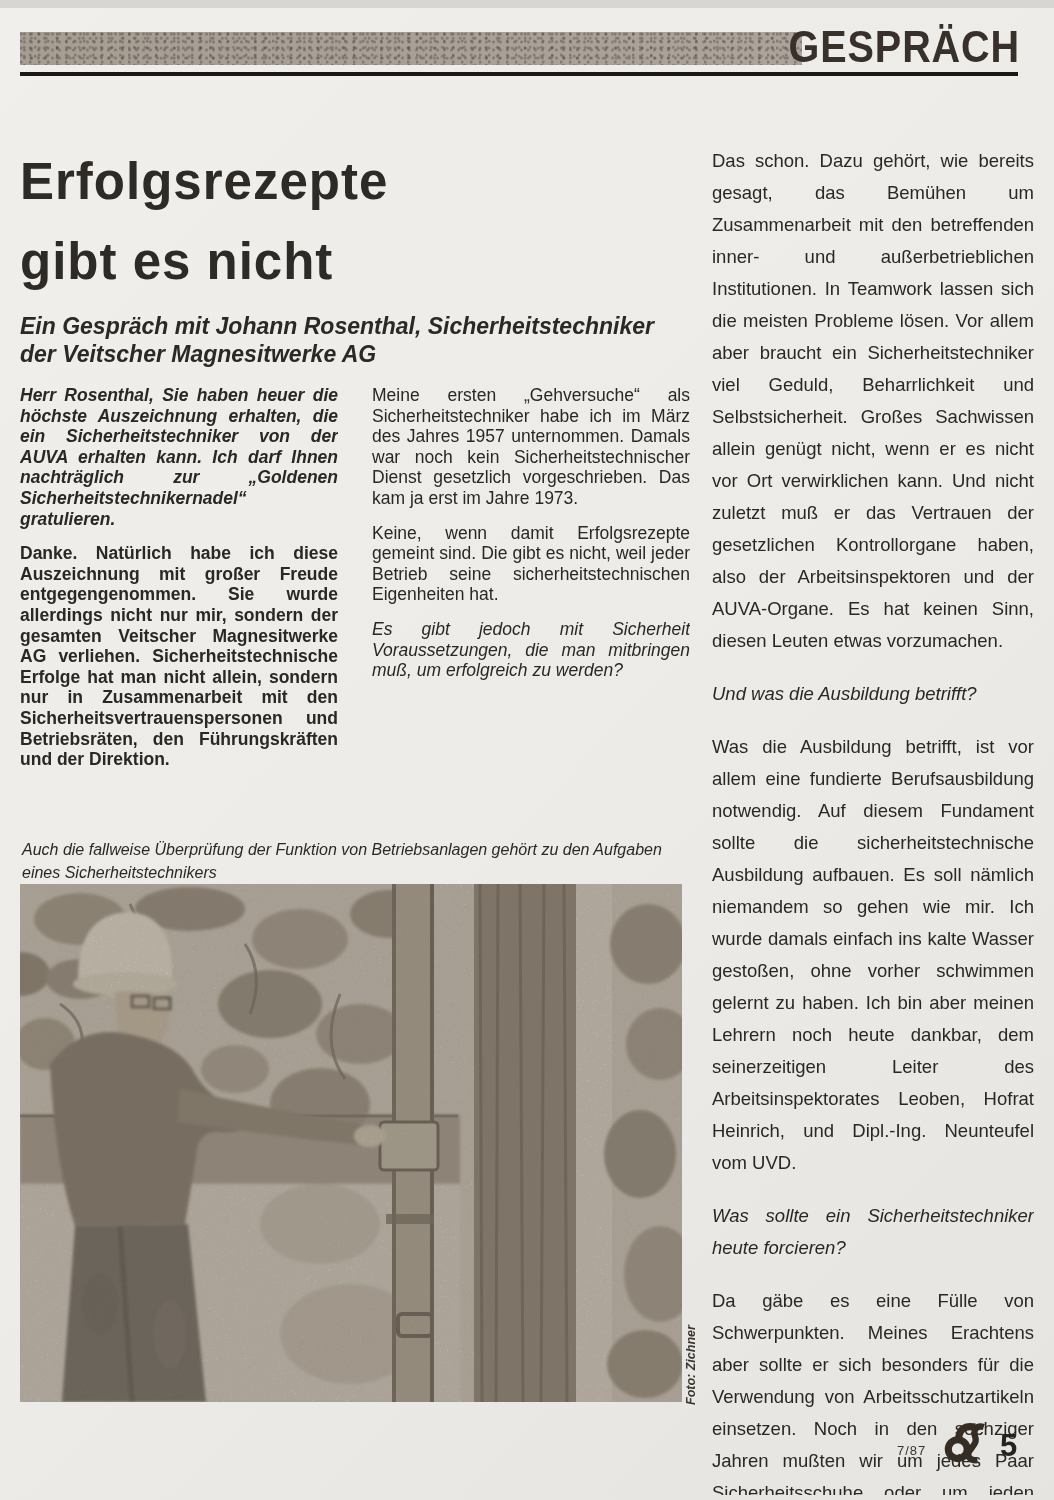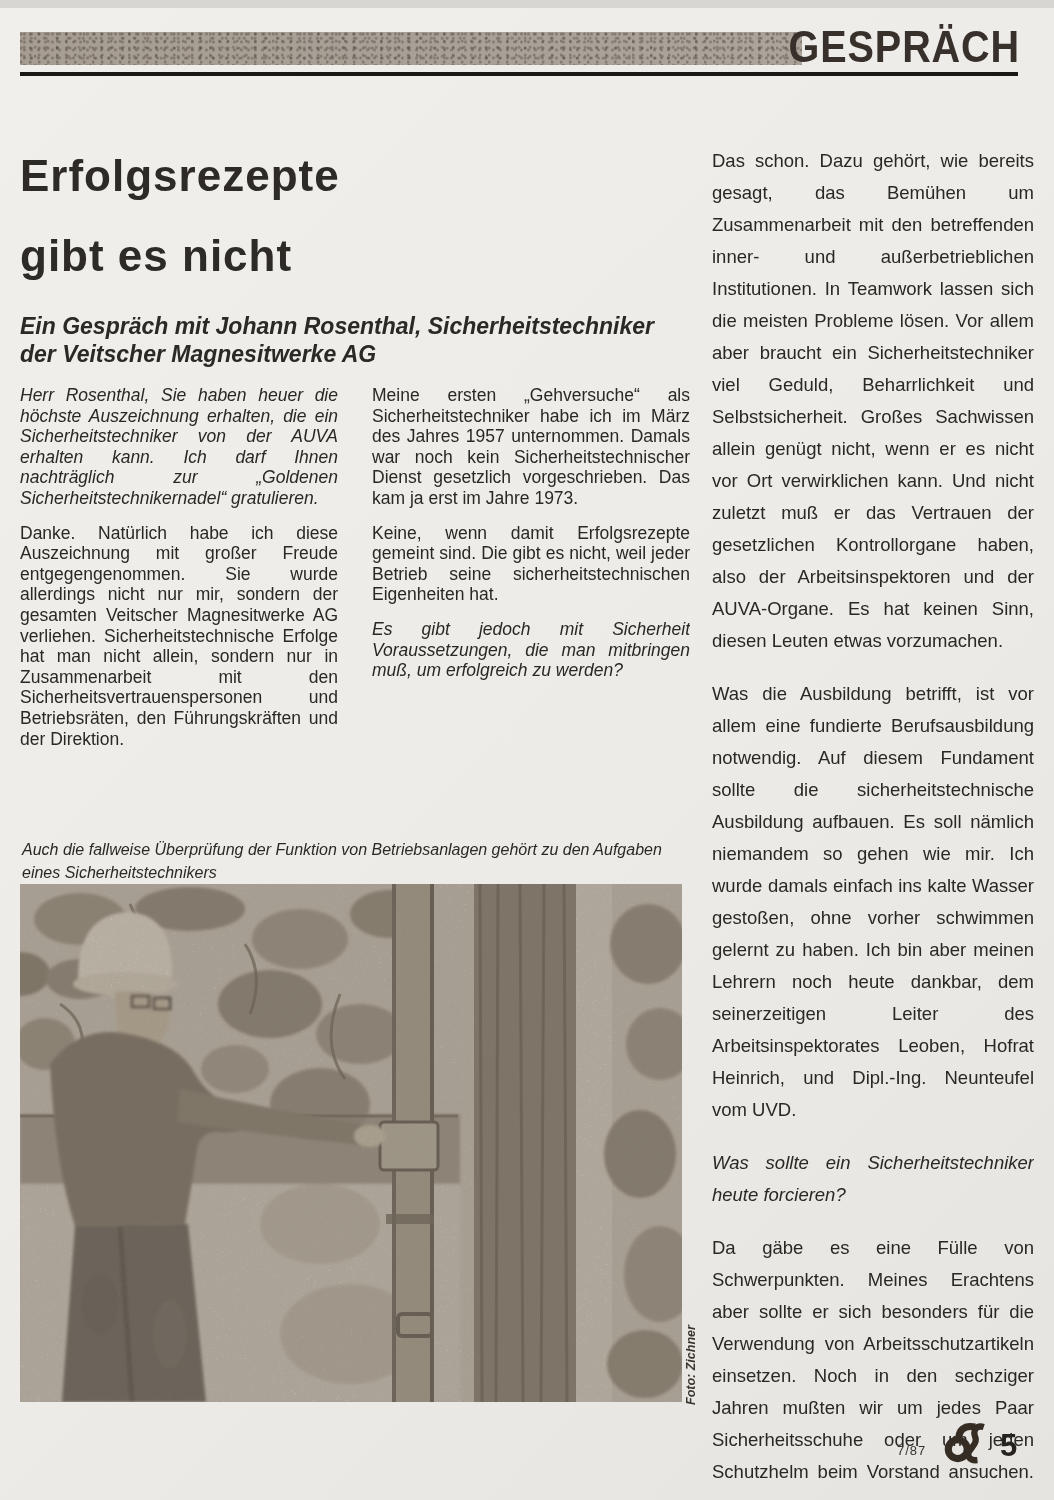--- a/index.html
+++ b/index.html
@@ -26,33 +26,33 @@
   .hdr-label{
     position:absolute;top:13px;right:34px;
     font-size:45px;font-weight:bold;letter-spacing:1px;
     color:#38302a;
     transform:scaleX(.88);transform-origin:right center;
     white-space:nowrap;
   }
   .hdr-rule{position:absolute;left:20px;top:64px;width:998px;height:4px;background:#1c1815;}
   
   .title{
-    position:absolute;left:20px;top:128px;width:670px;
-    font-size:44px;font-weight:bold;line-height:80px;letter-spacing:1px;
+    position:absolute;left:20px;top:134px;width:670px;
+    font-size:51px;font-weight:bold;line-height:80px;letter-spacing:1px;
     color:#2e2b27;
   }
   .subtitle{
     position:absolute;left:20px;top:304px;width:676px;
     font-size:23px;font-weight:bold;font-style:italic;line-height:28px;
     color:#2b2926;
   }
   
   .col{position:absolute;overflow:hidden;}
   .col p{margin:0 0 14px 0;text-align:justify;}
-  .col-1{left:20px;top:377px;width:318px;height:462px;font-size:17.5px;line-height:20.6px;}
+  .col-1{left:20px;top:377px;width:318px;height:462px;font-size:17.5px;line-height:20.6px;font-weight:bold;}
   .col-2{left:372px;top:377px;width:318px;height:462px;font-size:17.5px;line-height:20.6px;}
   .col-3{left:712px;top:137px;width:322px;height:1350px;font-size:18.5px;line-height:32px;}
   .col-3 p{margin-bottom:21px;}
   .q{font-style:italic;}
   
   .caption{
     position:absolute;left:22px;top:830px;width:672px;
     font-size:16px;font-weight:normal;font-style:italic;line-height:23px;
     color:#2b2926;
   }
@@ -93,20 +93,21 @@
   </div>
 
   <div class="col col-2">
     <p class="a">Meine ersten „Gehversuche“ als Sicherheitstechniker habe ich im März des Jahres 1957 unternommen. Damals war noch kein Sicherheitstechnischer Dienst gesetzlich vorgeschrieben. Das kam ja erst im Jahre 1973.</p>
     <p class="a">Keine, wenn damit Erfolgsrezepte gemeint sind. Die gibt es nicht, weil jeder Betrieb seine sicherheitstechnischen Eigenheiten hat.</p>
     <p class="q">Es gibt jedoch mit Sicherheit Voraussetzungen, die man mitbringen muß, um erfolgreich zu werden?</p>
   </div>
 
   <div class="col col-3">
     <p class="a">Das schon. Dazu gehört, wie bereits gesagt, das Bemühen um Zusammenarbeit mit den betreffenden inner- und außerbetrieblichen Institutionen. In Teamwork lassen sich die meisten Probleme lösen. Vor allem aber braucht ein Sicherheitstechniker viel Geduld, Beharrlichkeit und Selbstsicherheit. Großes Sachwissen allein genügt nicht, wenn er es nicht vor Ort verwirklichen kann. Und nicht zuletzt muß er das Vertrauen der gesetzlichen Kontrollorgane haben, also der Arbeitsinspektoren und der AUVA-Organe. Es hat keinen Sinn, diesen Leuten etwas vorzumachen.</p>
+    <p class="q">Und was die Ausbildung betrifft?</p>
     <p class="a">Was die Ausbildung betrifft, ist vor allem eine fundierte Berufsausbildung notwendig. Auf diesem Fundament sollte die sicherheitstechnische Ausbildung aufbauen. Es soll nämlich niemandem so gehen wie mir. Ich wurde damals einfach ins kalte Wasser gestoßen, ohne vorher schwimmen gelernt zu haben. Ich bin aber meinen Lehrern noch heute dankbar, dem seinerzeitigen Leiter des Arbeitsinspektorates Leoben, Hofrat Heinrich, und Dipl.-Ing. Neunteufel vom UVD.</p>
     <p class="q">Was sollte ein Sicherheitstechniker heute forcieren?</p>
     <p class="a">Da gäbe es eine Fülle von Schwerpunkten. Meines Erachtens aber sollte er sich besonders für die Verwendung von Arbeitsschutzartikeln einsetzen. Noch in den sechziger Jahren mußten wir um jedes Paar Sicherheitsschuhe oder um jeden Schutzhelm beim Vorstand ansuchen. Heute kriegt ein Mitarbeiter jede Schutzausrüstung von Kopf bis Fuß zur Verfügung gestellt — und läßt sie im Spind verstauben. Das ist nur einer von vielen Schwerpunkten, die einen Sicherheitstechniker heute beschäftigen.</p>
     <p class="q">Herr Rosenthal, ich danke für dieses Gespräch.</p>
 
   </div>
 
   <div class="caption">Auch die fallweise Überprüfung der Funktion von Betriebsanlagen gehört zu den Aufgaben eines Sicherheitstechnikers</div>
 
   <div class="photo">

